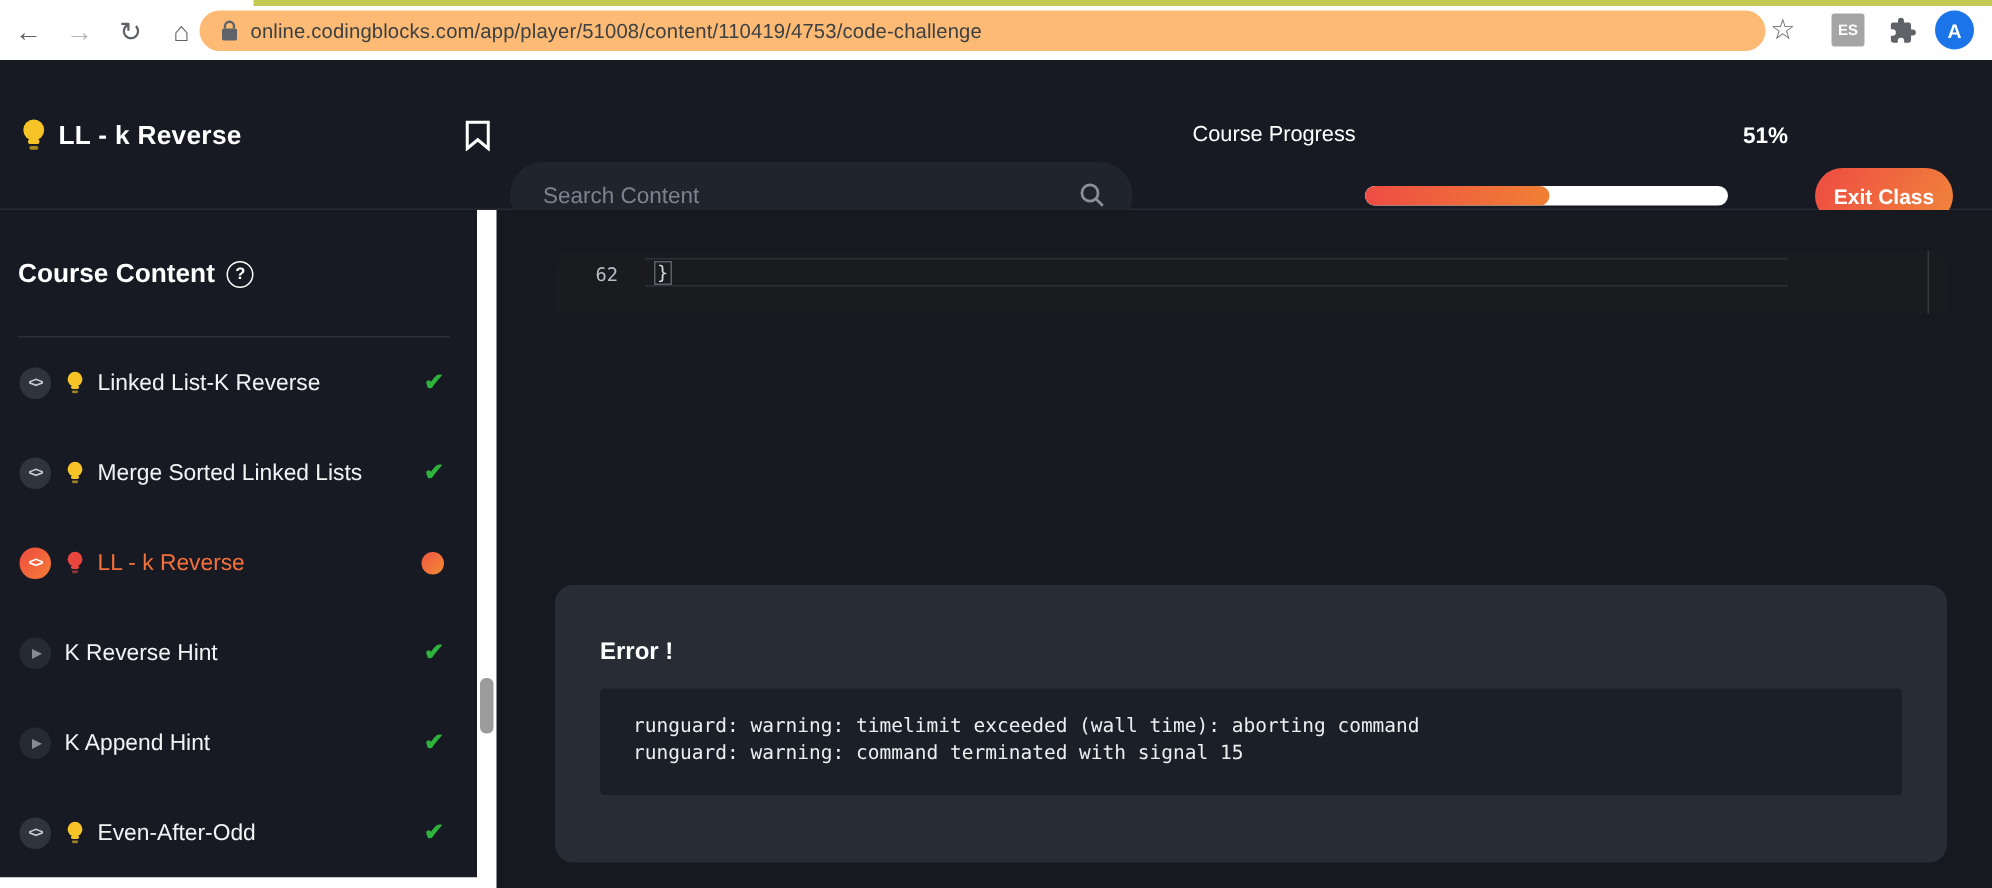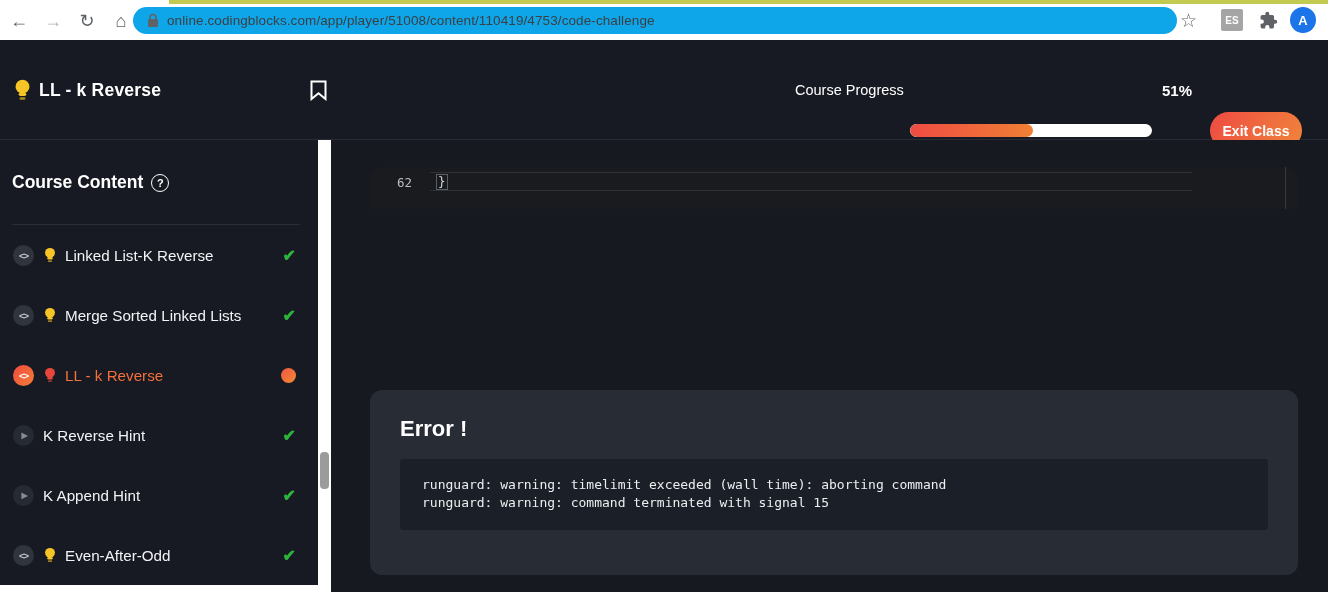--- a/index.html
+++ b/index.html
@@ -7,21 +7,21 @@
               font-family:"Liberation Sans", sans-serif; }
 
   
   .browser { position:absolute; left:0; top:0; width:1328px; height:40px; background:#fff; }
   .tab-strip { position:absolute; left:169px; top:0; width:1159px; height:4px; background:#c2ca52; }
   .nav-icons { position:absolute; left:8px; top:6px; display:flex; gap:12px; align-items:center; height:30px; }
   .nav-btn { width:22px; height:28px; display:flex; align-items:center; justify-content:center;
              font-size:18px; color:#5f6368; cursor:pointer; }
   .nav-btn.dim { color:#b4b7bb; }
   .url-pill { position:absolute; left:133px; top:7px; width:1044px; height:27px; border-radius:13.5px;
-              background:#0ea5e9; display:flex; align-items:center; padding:0 14px; }
+              background:#fdba74; display:flex; align-items:center; padding:0 14px; }
   .url-text { font-size:13.5px; color:#3c4043; margin-left:8px; letter-spacing:0.1px; }
   .browser-right { position:absolute; right:0; top:4px; height:32px; display:flex; align-items:center; }
   .star { font-size:19px; color:#5f6368; margin-right:24px; }
   .ext-badge { width:22px; height:22px; background:#a5a5a5; border-radius:2px; color:#fff;
                font-size:10px; font-weight:bold; display:flex; align-items:center; justify-content:center;
                margin-right:16px; }
   .puzzle { margin-right:12px; display:flex; }
   .avatar { width:26px; height:26px; border-radius:50%; background:#1b74e8; color:#fff; font-size:13px;
             font-weight:bold; display:flex; align-items:center; justify-content:center; margin-right:12px; }
 
@@ -101,21 +101,21 @@
                   font-size:14.5px; font-weight:bold; cursor:pointer; }
   .action-btns { margin-left:auto; margin-right:42px; display:flex; align-items:center; gap:17px; }
   .btn-outline { width:146px; height:38px; border-radius:19px; border:1px solid #f4713a; color:#f4713a;
                  background:transparent; font-size:14px; font-weight:bold; cursor:pointer;
                  font-family:"Liberation Sans",sans-serif; }
   .btn-solid { width:115px; height:38px; border-radius:19px; border:none; color:#fff;
                background:linear-gradient(110deg,#ee4a41,#f68a2e); font-size:14px; font-weight:bold;
                cursor:pointer; font-family:"Liberation Sans",sans-serif; }
 
   .card2 { position:absolute; left:39px; top:250px; width:928px; height:185px; border-radius:12px; background:#282c35; }
-  .error-title { position:absolute; left:30px; top:26px; color:#fff; font-size:22px; font-weight:bold; }
+  .error-title { position:absolute; left:30px; top:36px; color:#fff; font-size:16px; font-weight:bold; }
   .error-block { position:absolute; left:30px; top:69px; width:868px; height:71px; background:#1b1f27;
                  border-radius:3px; padding:17px 0 0 22px; }
   .error-line { color:#eceef0; font-family:"DejaVu Sans Mono",monospace; font-size:13px; line-height:17.5px;
                 white-space:pre; }
 </style>
 </head>
 <body>
 
 <div class="browser">
   <div class="tab-strip"></div>
@@ -155,20 +155,29 @@
         <rect x="6.5" y="21.5" width="7" height="3" rx="1.5" fill="#a8891f"></rect>
       </svg>
     </span>
     <span class="page-title">LL - k Reverse</span>
   </div>
   <span class="bookmark">
     <svg width="17" height="21" viewBox="0 0 17 21">
       <path d="M1.5 1.5h14v17.5l-7-5.8-7 5.8z" fill="none" stroke="#fff" stroke-width="2"></path>
     </svg>
   </span>
+  <div class="search-pill">
+    <input class="search-input" type="text" placeholder="Search Content" style="">
+    <span style="display:flex;">
+      <svg width="18" height="18" viewBox="0 0 20 20">
+        <circle cx="8.5" cy="8.5" r="6" fill="none" stroke="#8a919c" stroke-width="2"></circle>
+        <line x1="13" y1="13" x2="18" y2="18" stroke="#8a919c" stroke-width="2"></line>
+      </svg>
+    </span>
+  </div>
   <div class="progress-label">Course Progress</div>
   <div class="progress-track">
     <div class="progress-fill" style="width: 51%;"></div>
   </div>
   <div class="progress-pct">51%</div>
   <button class="exit-btn">Exit Class</button>
 </div>
 
 <div class="sidebar">
   <div class="sidebar-title">

